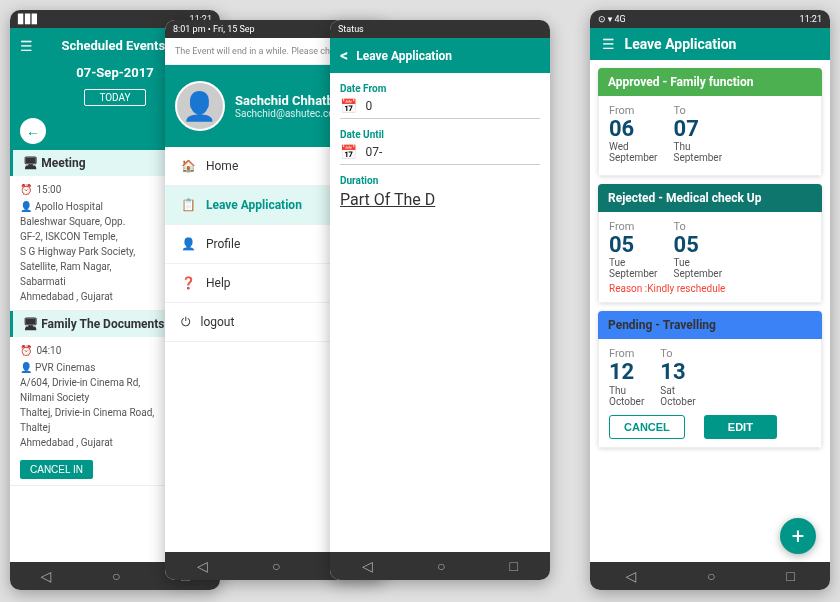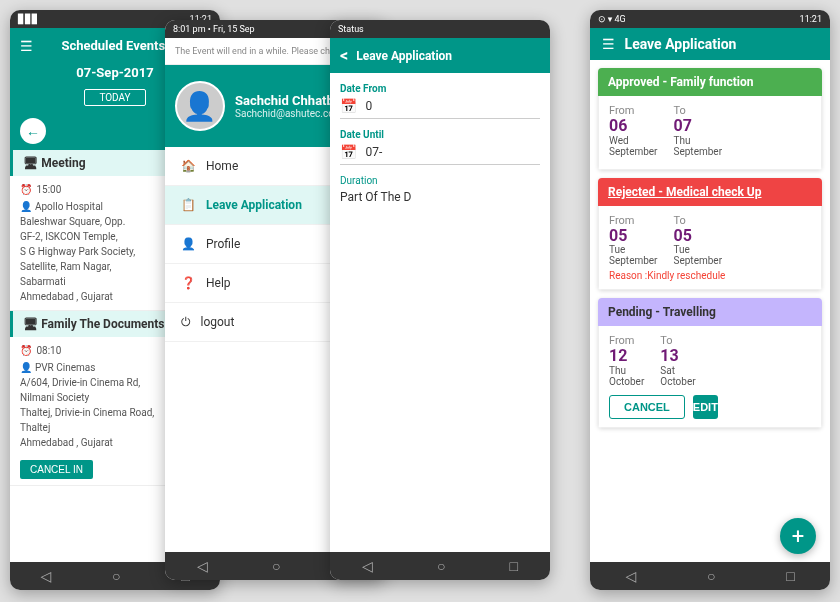--- a/index.html
+++ b/index.html
@@ -308,26 +308,27 @@
 
     .cal-icon {
       font-size: 14px;
       color: #009688;
     }
 
     .duration-label {
       font-size: 10px;
       color: #009688;
       margin-bottom: 4px;
-      font-weight: normal;
+      font-weight: bold;
     }
 
     .duration-val {
-      font-size: 12px;
+      font-size: 16px;
       color: #333;
+      text-decoration: underline;
     }
 
     .reason-input {
       border-bottom: 1px solid #ccc;
       padding: 4px 0;
       font-size: 11px;
       color: #aaa;
       width: 100%;
     }
 
@@ -394,26 +395,25 @@
       font-size: 12px;
       font-weight: bold;
       color: #fff;
     }
 
     .leave-card-header.approved {
       background: #4caf50;
     }
 
     .leave-card-header.rejected {
-      background: #ef4444;
-      text-decoration: underline;
+      background: #0f766e;
     }
 
     .leave-card-header.pending {
-      background: #c4b5fd;
+      background: #3b82f6;
       color: #333;
     }
 
     .leave-card-body {
       background: #fff;
       padding: 8px 10px;
       border: 1px solid #eee;
       border-top: none;
     }
 
@@ -427,23 +427,23 @@
       display: flex;
       flex-direction: column;
     }
 
     .date-label {
       font-size: 11px;
       color: #888;
     }
 
     .date-num {
-      font-size: 16px;
-      font-weight: bold;
-      color: #701a75;
+      font-size: 22px;
+      font-weight: bold;
+      color: #0c4a6e;
       line-height: 1.1;
     }
 
     .date-day {
       font-size: 10px;
       color: #555;
     }
 
     .date-month {
       font-size: 10px;
@@ -477,24 +477,25 @@
       padding: 5px 14px;
       border-radius: 3px;
       cursor: pointer;
     }
 
     .btn-edit {
       background: #009688;
       color: #fff;
       font-size: 11px;
       font-weight: bold;
-      padding: 5px 0;
+      padding: 5px 24px;
       border-radius: 3px;
       border: none;
       cursor: pointer;
+      margin-left: 11px;
     }
 
     .fab-btn {
       position: absolute;
       bottom: 36px;
       right: 14px;
       width: 36px;
       height: 36px;
       background: #009688;
       border-radius: 50%;
@@ -575,21 +576,21 @@
       </div>
 
       <div class="event-card">
         <div class="event-card-header">
           <span class="event-card-title">🖥 Family The Documents</span>
           <span class="event-location-icon">📍</span>
         </div>
         <div class="event-details">
           <div class="event-time-row">
             <span>⏰</span>
-            <span>08:10</span>
+            <span>04:10</span>
           </div>
           <div>👤 PVR Cinemas</div>
           <div>A/604, Drivie-in Cinema Rd,<br>Nilmani Society<br>Thaltej, Drivie-in Cinema Road,<br>Thaltej<br>Ahmedabad , Gujarat</div>
         </div>
         <button class="event-checkin-btn">CANCEL IN</button>
       </div>
     </div>
     <div class="nav-bottom">
       <span class="nav-icon">◁</span>
       <span class="nav-icon">○</span>

